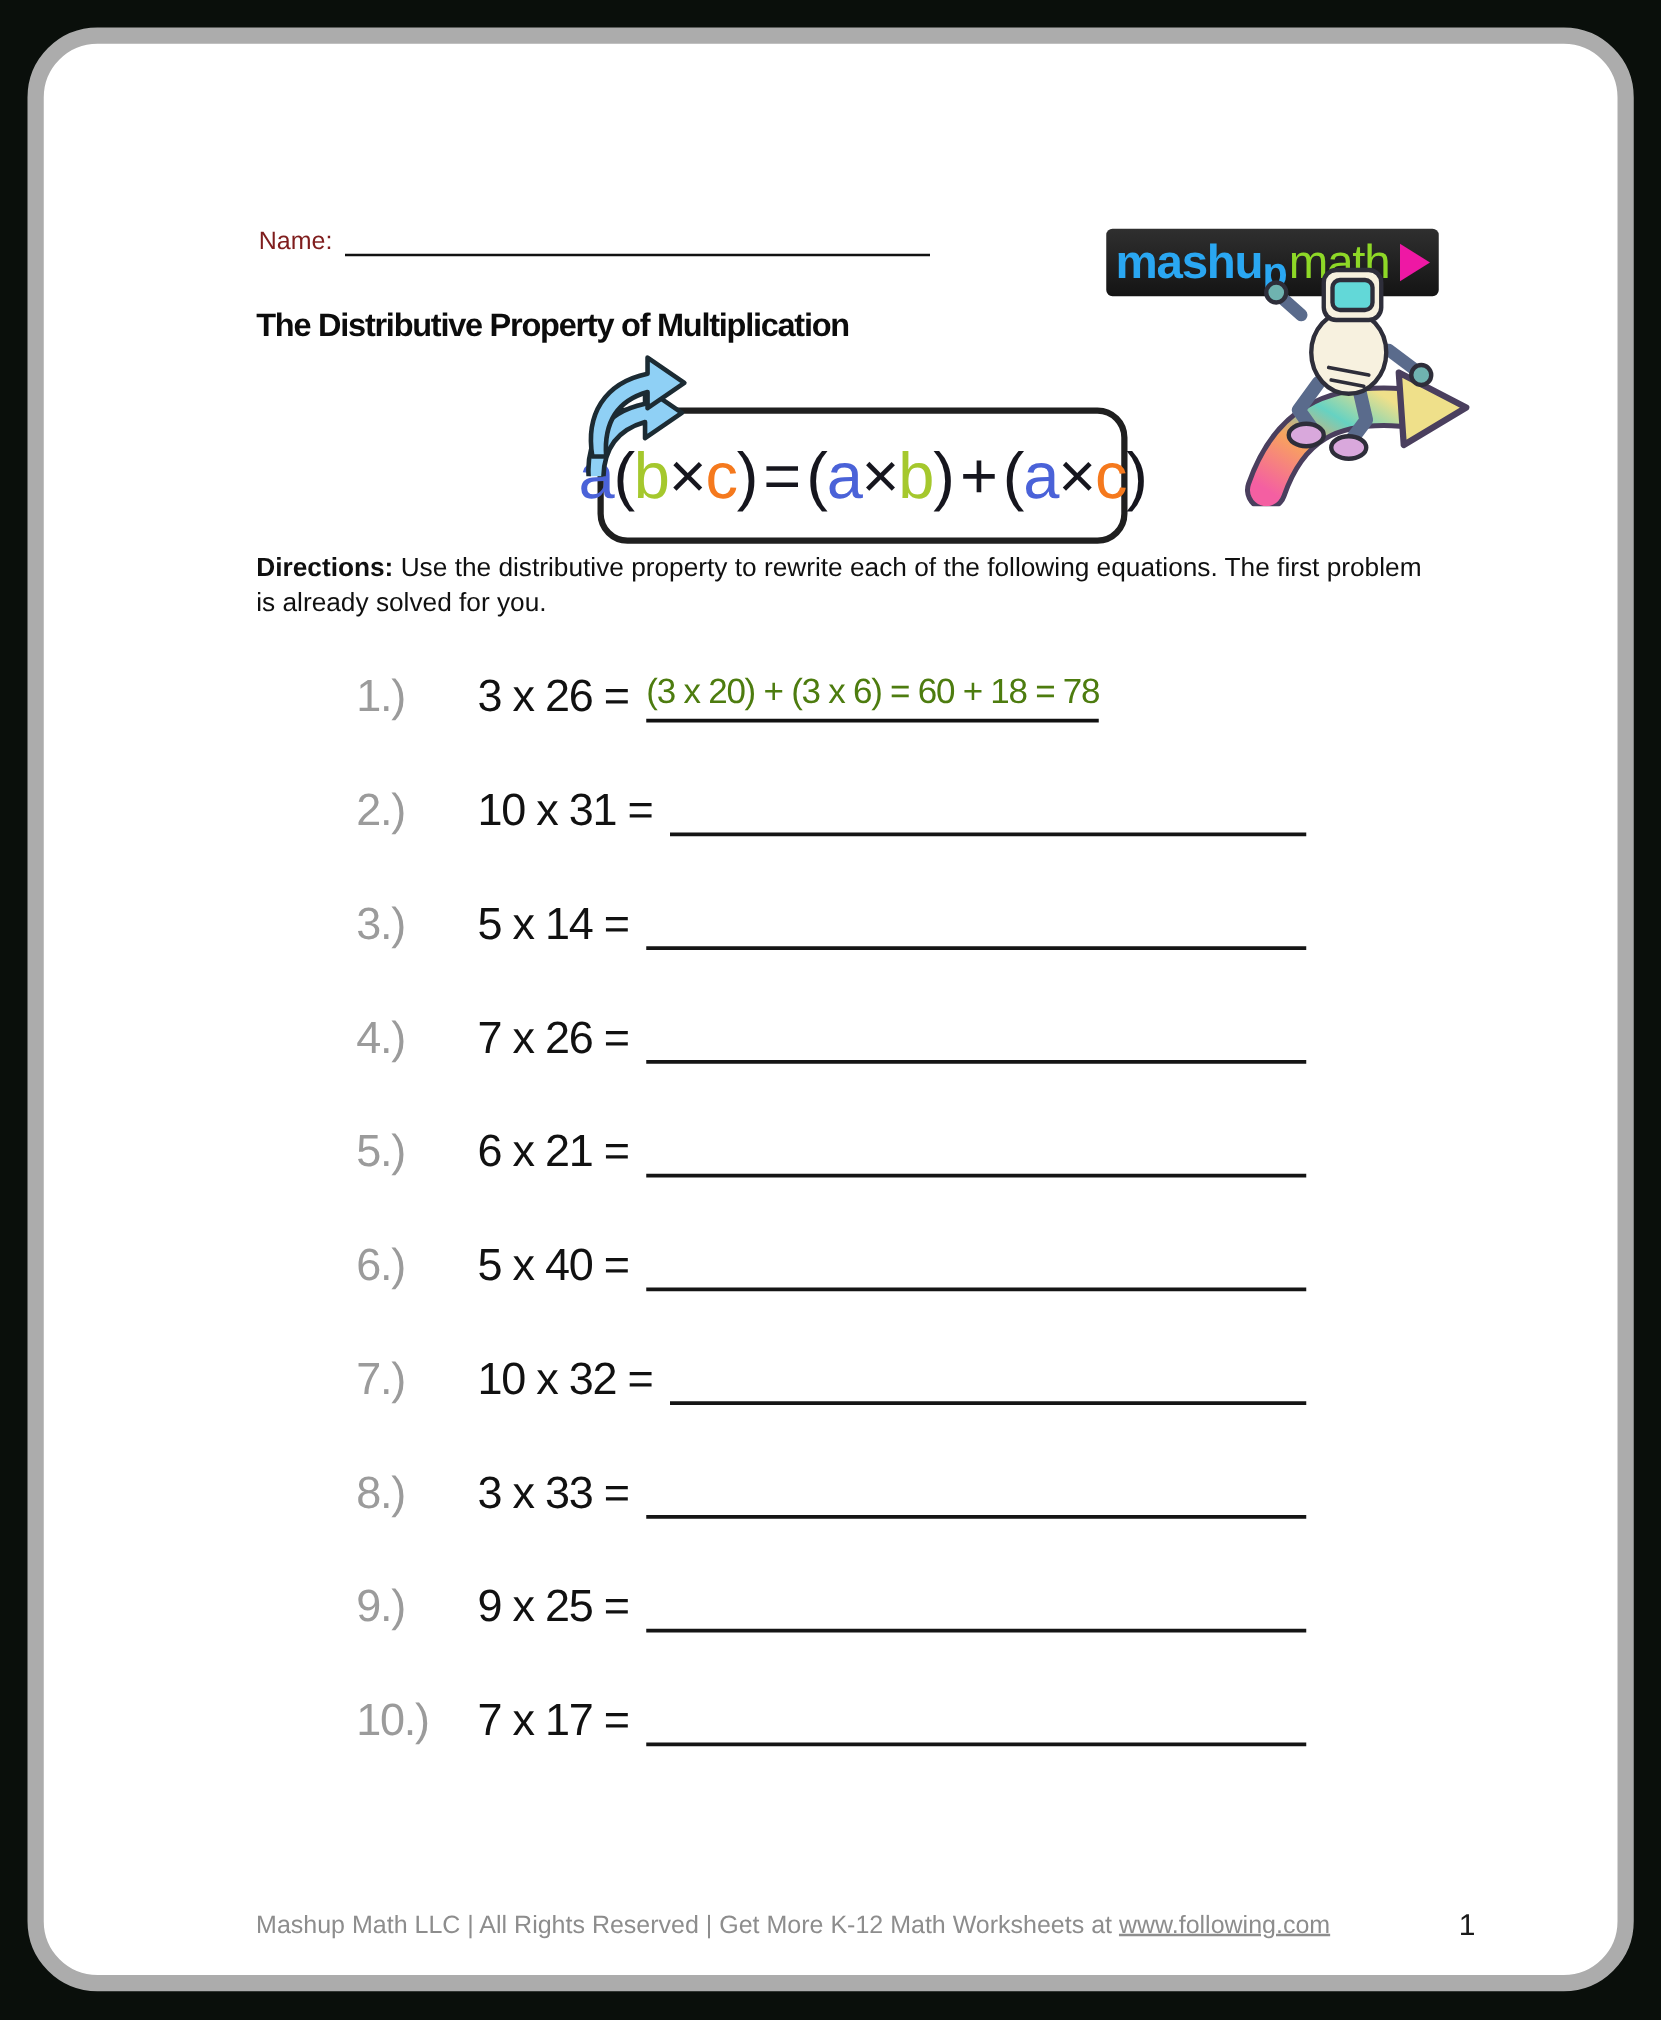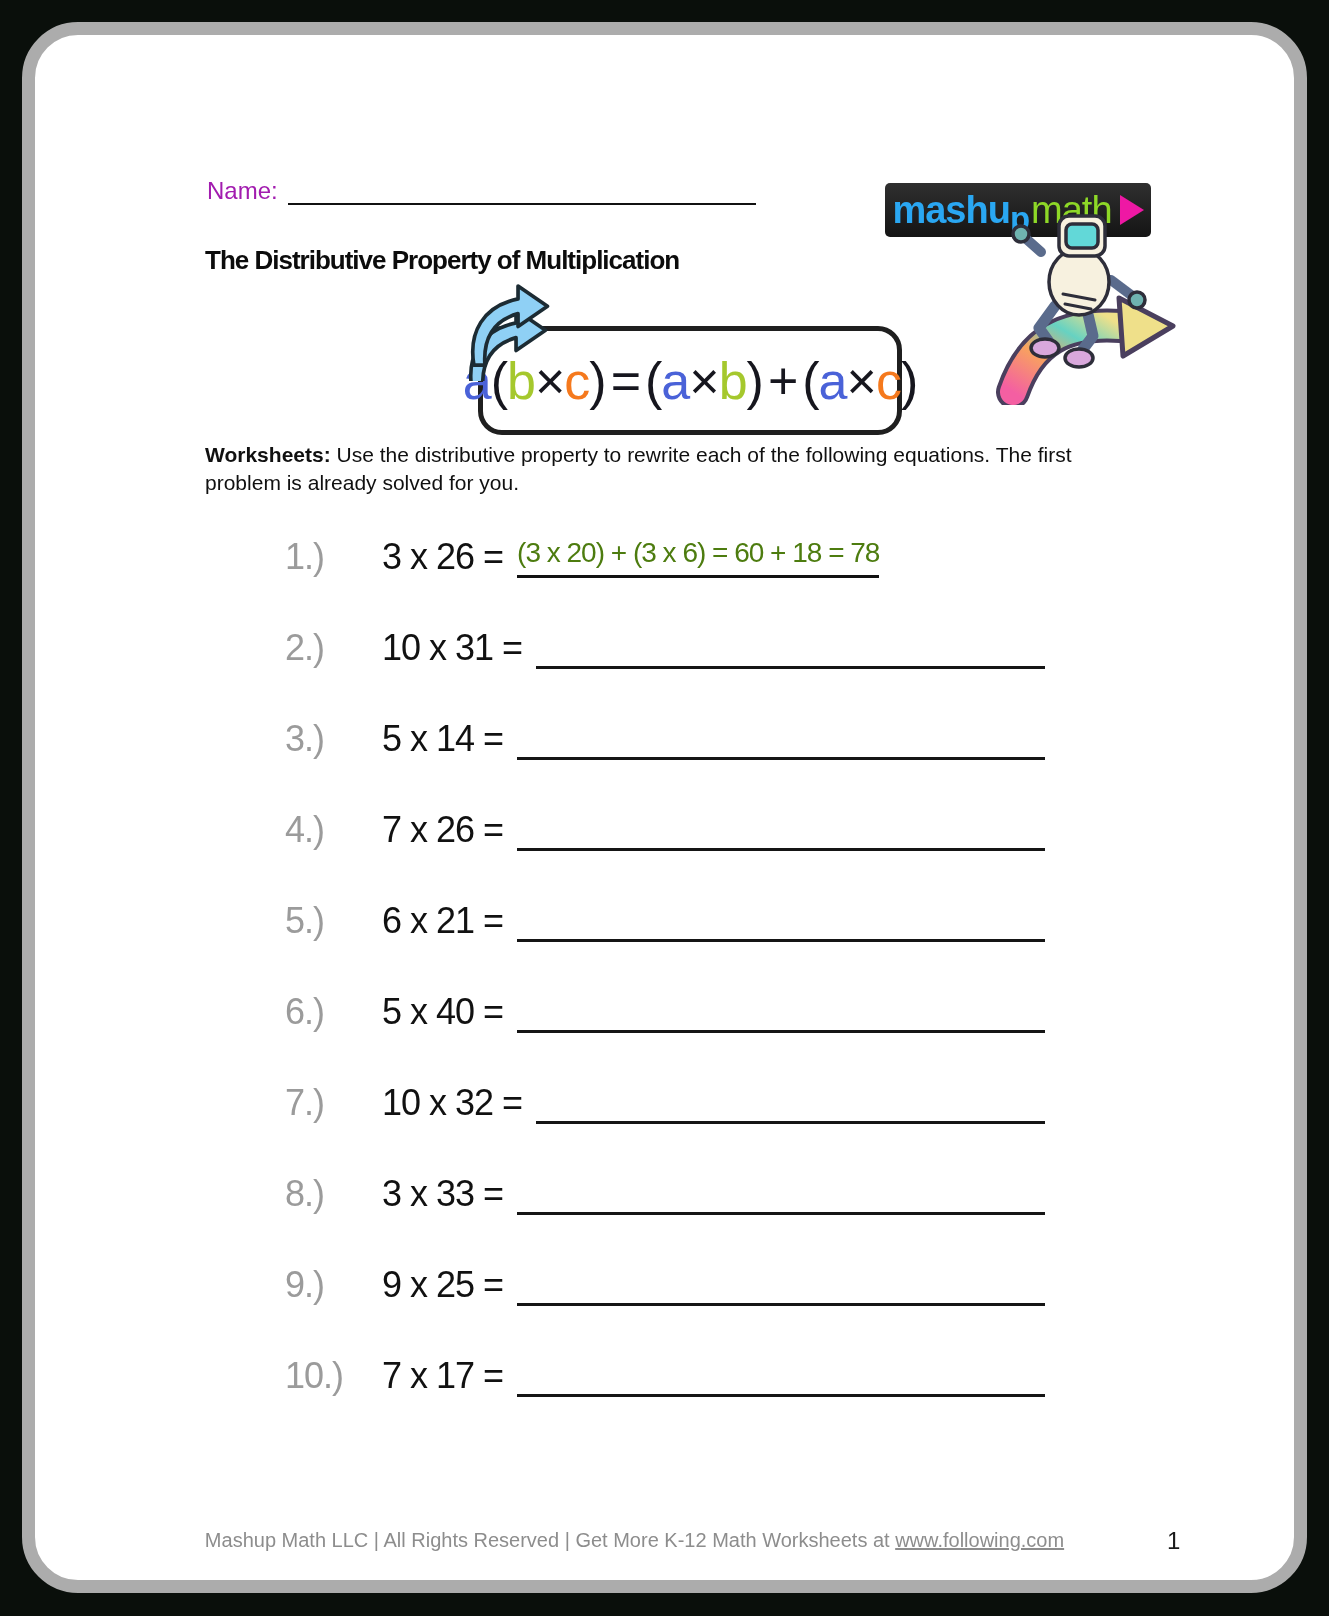--- a/index.html
+++ b/index.html
@@ -1,21 +1,21 @@
 <!DOCTYPE html>
 <html style="--tk-blue: #4a62d8; --tk-green: #a5c82d; --tk-orange: #f5791d; --tk-dark: #16161e; --logo-mashup: #2aa7f2; --logo-math: #8ed827; --logo-play: #ee18a4;"><head>
 <meta charset="utf-8">
 <style>
   html,body{margin:0;padding:0;background:#0a0f0b;}
   .stage{position:relative;width:1329px;height:1616px;background:#0a0f0b;font-family:"Liberation Sans",sans-serif;overflow:hidden;}
   .page{position:absolute;left:22px;top:22px;width:1259px;height:1545px;background:#ffffff;border:13px solid #acacac;border-radius:56px;}
 
   
   .name-row{position:absolute;left:172px;top:138px;display:flex;align-items:flex-end;}
-  .name-label{font-size:24px;color:#a21caf;}
+  .name-label{font-size:20px;color:#7f1d1d;}
   .name-line{display:inline-block;width:468px;border-bottom:2.5px solid #111;height:30px;margin-left:10px;}
 
   
   .logo-box{position:absolute;left:850px;top:148px;width:266px;height:54px;background:linear-gradient(180deg,#2f2f2f,#141414);border-radius:5px;display:flex;align-items:center;justify-content:center;gap:2px;}
   .logo-word1{font-size:38px;font-weight:bold;color:var(--logo-mashup,#2aa7f2);letter-spacing:-1px;line-height:1;}
   .logo-p{display:inline-block;transform:translateY(7px);font-size:33px;}
   .logo-word2{font-size:38px;color:var(--logo-math,#8ed827);letter-spacing:-1px;line-height:1;}
   .logo-play{width:0;height:0;border-left:24px solid var(--logo-play,#ee18a4);border-top:15px solid transparent;border-bottom:15px solid transparent;margin-left:6px;}
 
   
@@ -103,21 +103,21 @@
         <ellipse cx="62" cy="138" rx="14" ry="9" fill="#d9a8dc"></ellipse>
         <ellipse cx="96" cy="148" rx="14" ry="9" fill="#d9a8dc"></ellipse>
         <ellipse cx="96" cy="72" rx="30" ry="33" fill="#f7f1df"></ellipse>
         <path d="M80,84 L112,90 M82,94 L108,99" fill="none" stroke-width="3"></path>
         <rect x="76" y="6" width="46" height="40" rx="10" fill="#f7f1df"></rect>
         <rect x="83" y="14" width="32" height="24" rx="6" fill="#62d8d8"></rect>
       </g>
     </svg>
 
     <div class="directions">
-      <b>Worksheets:</b><span> Use the distributive property to rewrite each of the following equations. The first problem is already solved for you.</span>
+      <b>Directions:</b><span> Use the distributive property to rewrite each of the following equations. The first problem is already solved for you.</span>
     </div>
 
     <div class="problems" id="problems-list">
       <div class="problem-row">
         <span class="p-num">1.)</span>
         <span class="p-eq">3 x 26 =</span>
         <span class="p-ans">(3 x 20) + (3 x 6) = 60 + 18 = 78</span>
 
       </div>
 

